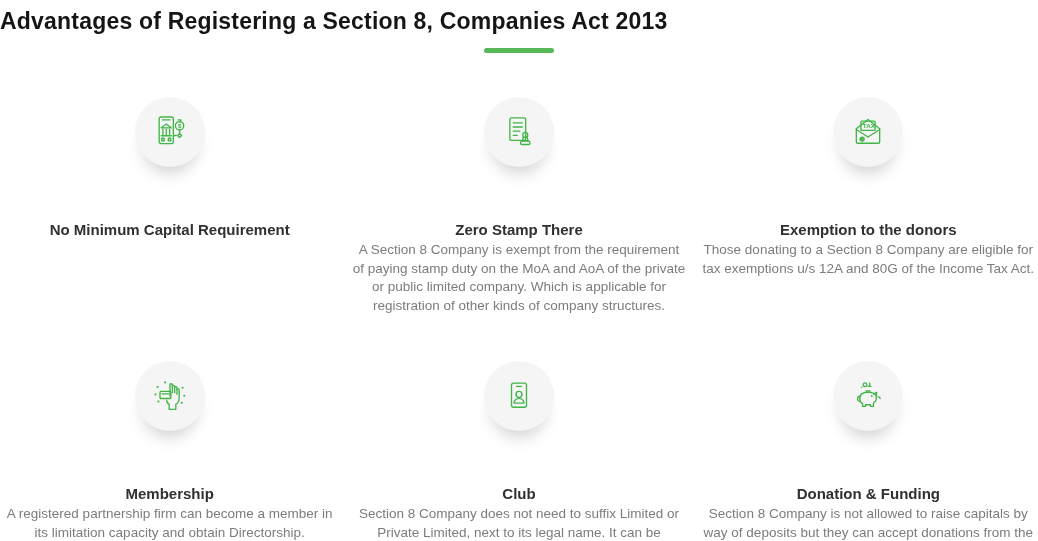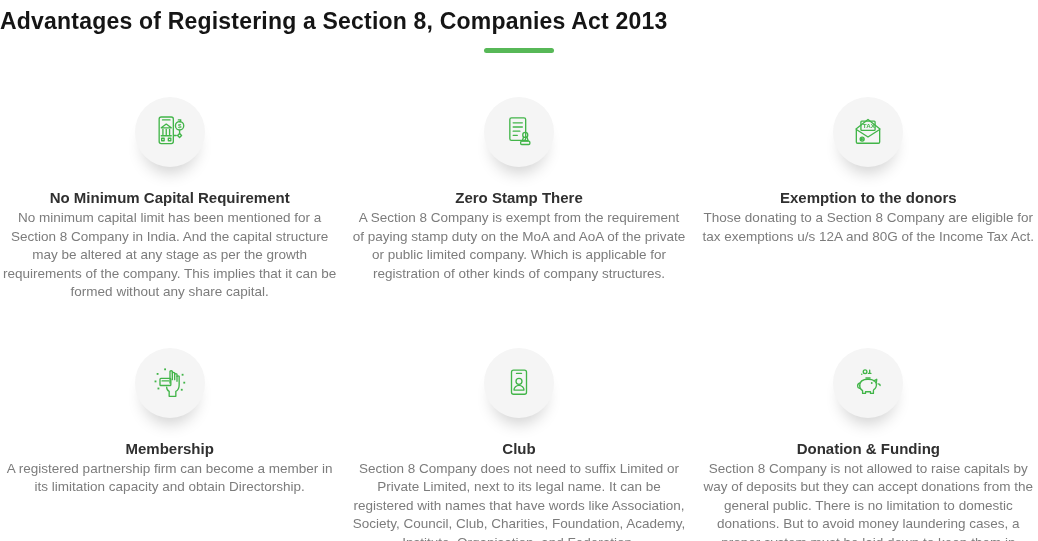--- a/index.html
+++ b/index.html
@@ -48,20 +48,21 @@
     align-items: center;
     justify-content: center;
     margin-bottom: 22px;
   }
   .icon-circle svg { display: block; }
   .card-title {
     font-size: 15px;
     font-weight: bold;
     color: #303030;
     margin-bottom: 3px;
+    margin-top: 32px;
   }
   .card-desc {
     font-size: 13.5px;
     color: #7c7c7c;
     line-height: 18.5px;
     max-width: 340px;
   }
   .ic { stroke: #42b549; fill: none; stroke-width: 1.6; stroke-linecap: round; stroke-linejoin: round; }
   .ic-fill { fill: #42b549; stroke: none; }
   .ic-text { fill: #42b549; font-family: "Liberation Sans", sans-serif; font-weight: bold; }
@@ -92,21 +93,20 @@
             <path class="ic" d="M34 9.5 l3 0 l-1 2.5"></path>
             <circle class="ic" cx="35.5" cy="16.5" r="5"></circle>
             <text class="ic-text" x="33.6" y="19.3" font-size="7.5">$</text>
             <line class="ic" x1="35.5" y1="22" x2="35.5" y2="26"></line>
             <rect class="ic" x="33.8" y="26.5" width="3.4" height="3.4" transform="rotate(45 35.5 28.2)"></rect>
             <line class="ic" x1="28.5" y1="28.2" x2="31.5" y2="28.2"></line>
           </svg>
         </span>
       </div>
       <div class="card-title">No Minimum Capital Requirement</div>
-      <div class="card-desc">No minimum capital limit has been mentioned for a Section 8 Company in India. And the capital structure may be altered at any stage as per the growth requirements of the company. This implies that it can be formed without any share capital.</div>
     </div>
 
     <div class="card">
       <div class="icon-circle">
         <span>
           <svg width="40" height="40" viewBox="0 0 48 48">
             <rect class="ic" x="13" y="7" width="19" height="27" rx="2"></rect>
             <line class="ic" x1="17" y1="13" x2="28" y2="13"></line>
             <line class="ic" x1="17" y1="18" x2="28" y2="18"></line>
             <line class="ic" x1="17" y1="23" x2="25" y2="23"></line>

